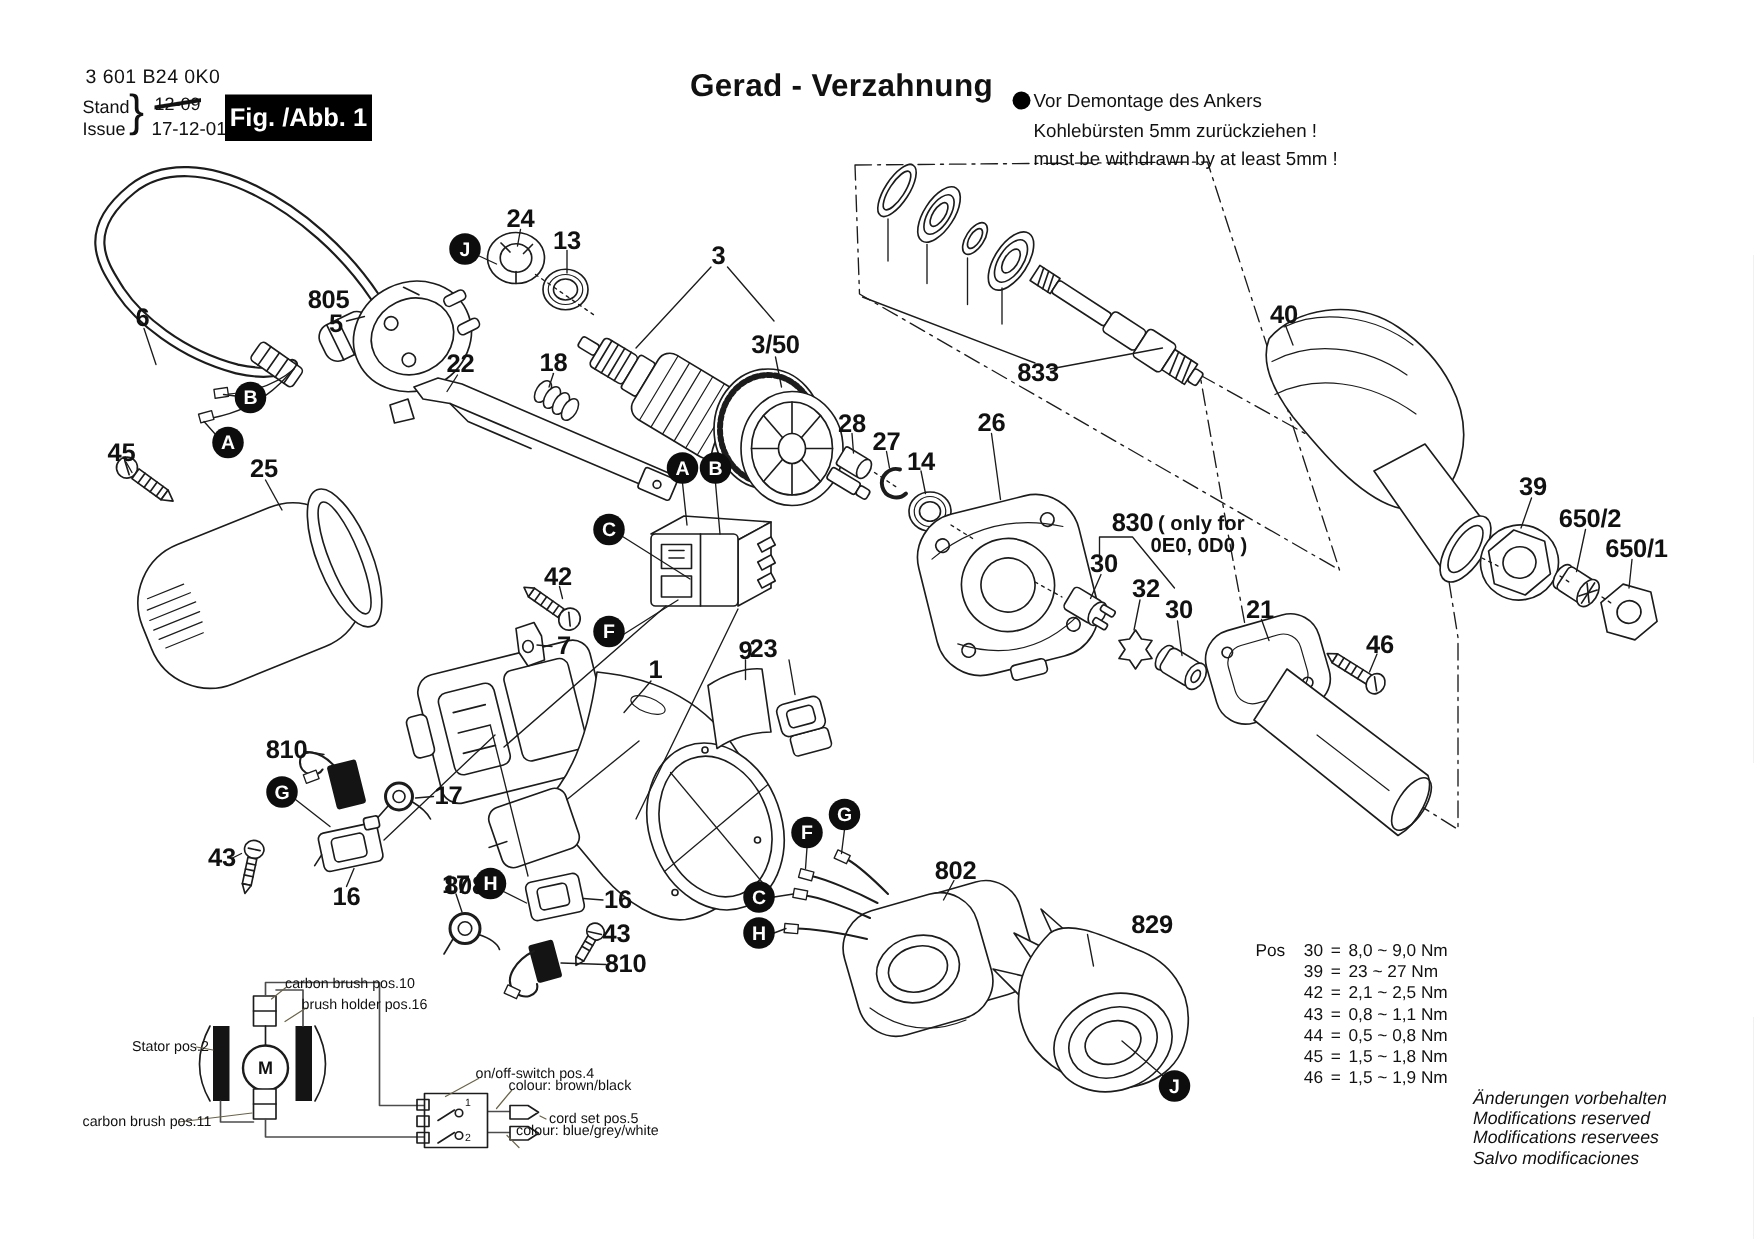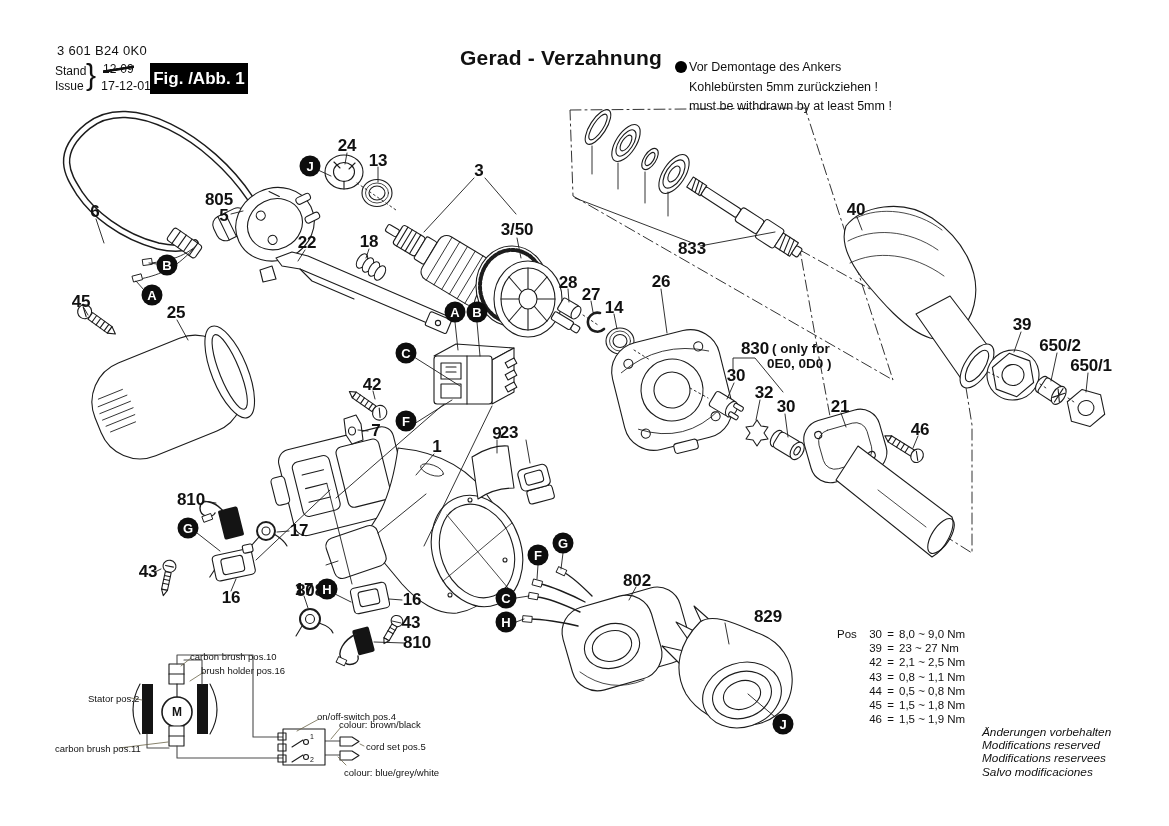--- a/index.html
+++ b/index.html
@@ -618,21 +618,21 @@
       <div class="marker" style="left: 783px; top: 724px;">J</div>
     </div>
   <div id="wiring-labels-layer">
       <div class="wlabel" style="left: 190px; top: 656px;">carbon brush pos.10</div>
       <div class="wlabel" style="left: 201px; top: 670px;">brush holder pos.16</div>
       <div class="wlabel" style="left: 88px; top: 698px;">Stator pos.2</div>
       <div class="wlabel" style="left: 55px; top: 748px;">carbon brush pos.11</div>
       <div class="wlabel" style="left: 317px; top: 716px;">on/off-switch pos.4</div>
       <div class="wlabel" style="left: 339px; top: 724px;">colour: brown/black</div>
       <div class="wlabel" style="left: 366px; top: 746px;">cord set pos.5</div>
-      <div class="wlabel" style="left: 344px; top: 772px;">colour: blue/grey/white</div>
+      <div class="wlabel" style="left: 344px; top: 754px;">colour: blue/grey/white</div>
       <div class="wlabel center" style="left: 177px; top: 712px; font-size: 12px; font-weight: bold;">M</div>
       <div class="wlabel center" style="left: 312px; top: 736px; font-size: 7px;">1</div>
       <div class="wlabel center" style="left: 312px; top: 759px; font-size: 7px;">2</div>
     </div>
 
   <div class="note830" id="note830a" style="left: 772px; top: 341px;">( only for</div>
   <div class="note830" id="note830b" style="left: 767px; top: 356px;">0E0, 0D0 )</div>
 
   <div class="abs torque">
     <div id="torque-rows">

